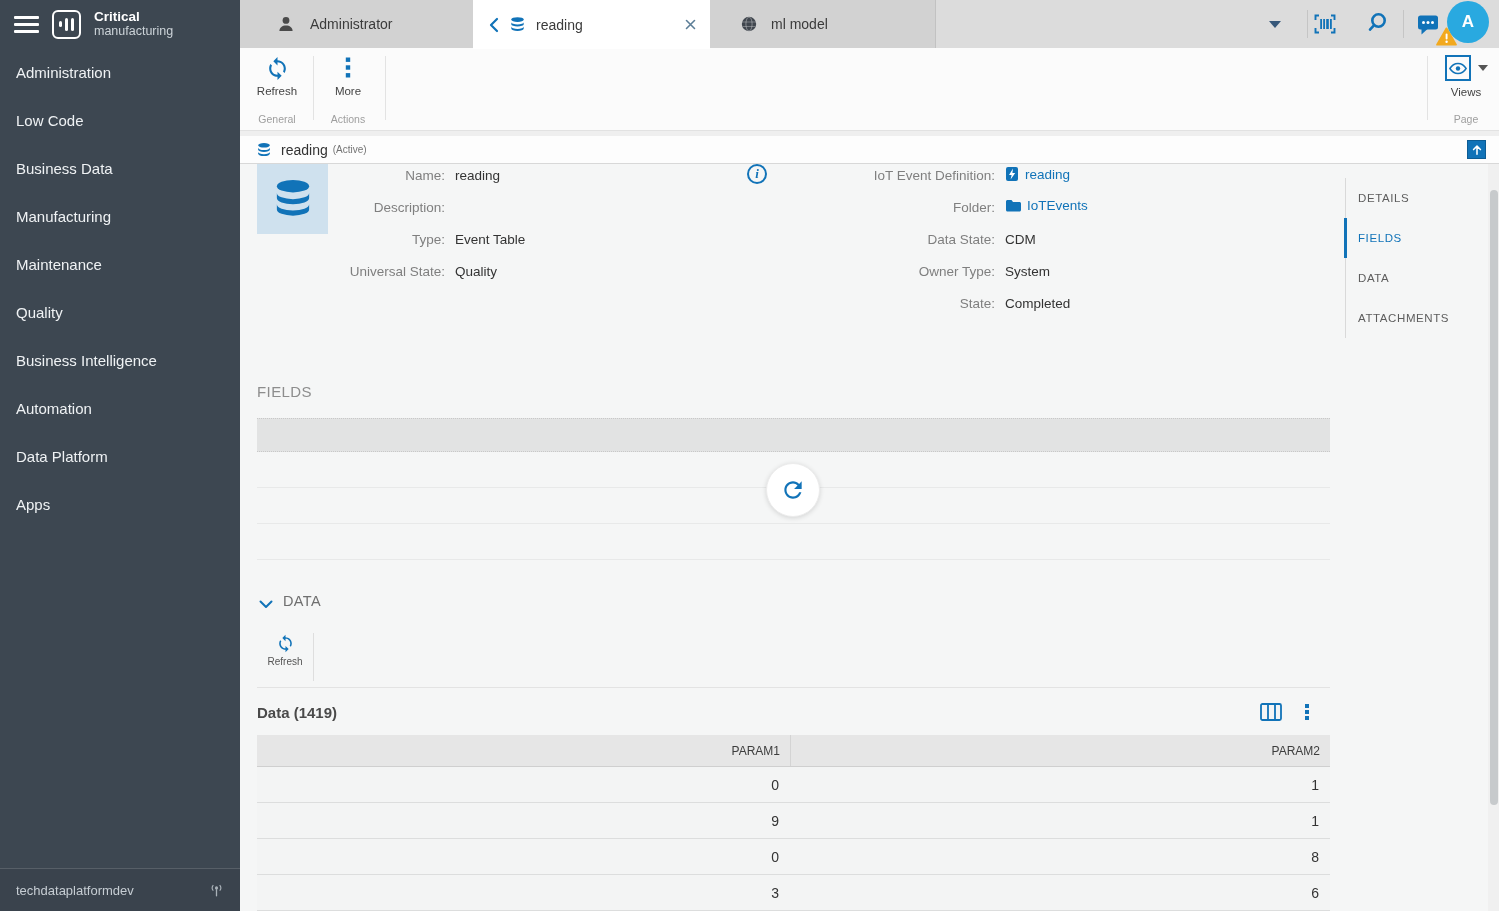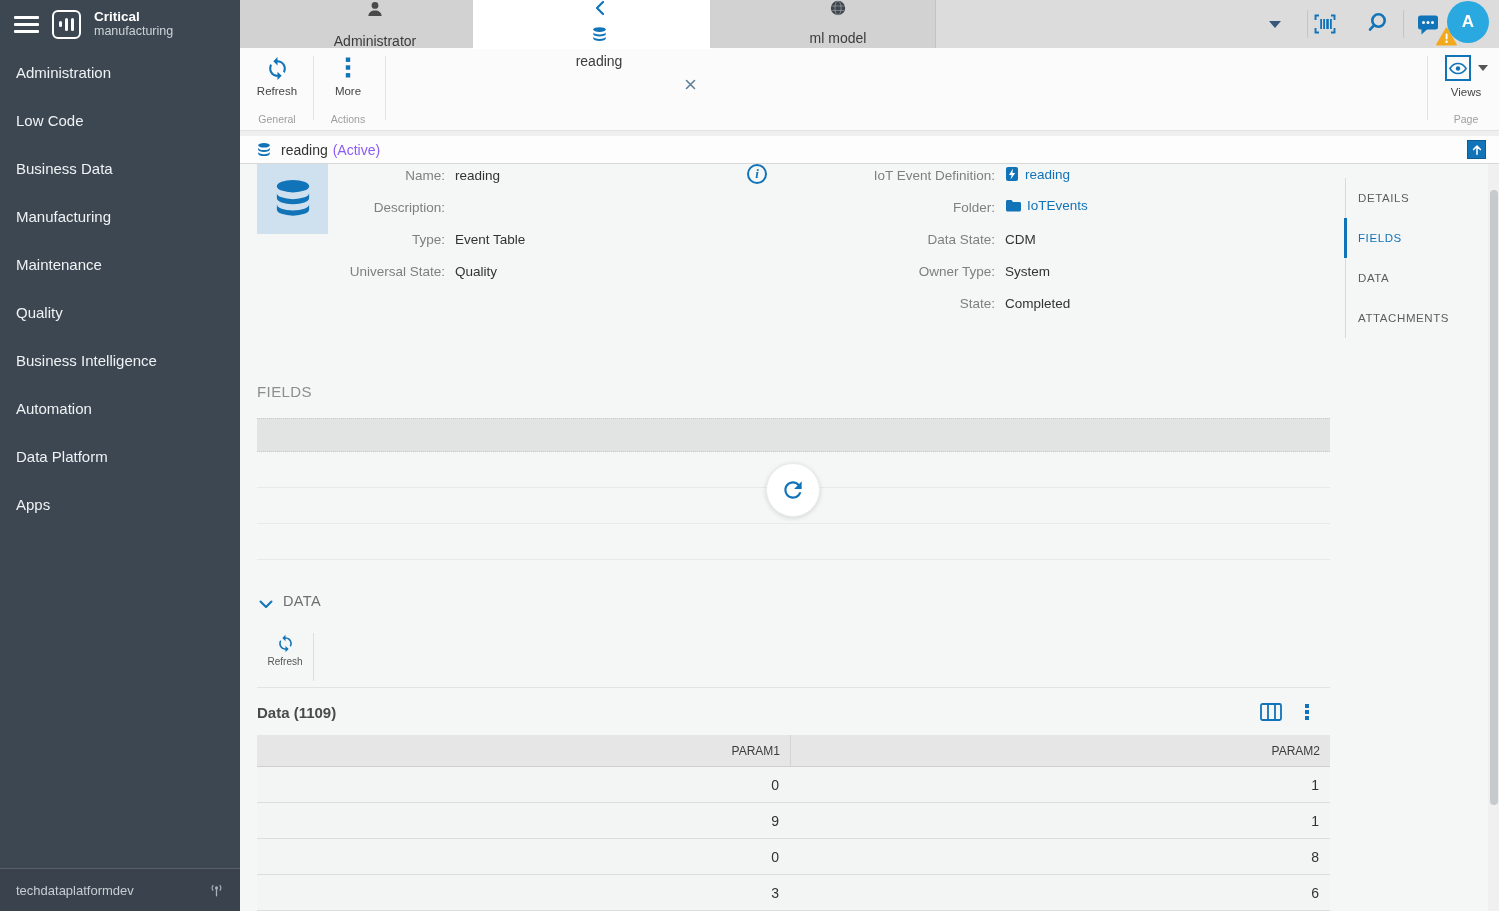--- a/index.html
+++ b/index.html
@@ -22,21 +22,21 @@
   .sb-menu { position:absolute; top:48px; left:0; right:0; }
   .sb-item { height:48px; display:flex; align-items:center; padding-left:16px;
              font-size:15px; color:#eff2f4; cursor:pointer; }
   .sb-foot { position:absolute; left:0; right:0; bottom:0; height:43px; background:#3a434d;
              border-top:1px solid rgba(255,255,255,.15); display:flex; align-items:center;
              justify-content:space-between; padding:12px 16px; }
   .sb-foot .env { font-size:13px; color:#c6cdd3; }
 
   
   .topbar { position:absolute; left:240px; top:0; width:1259px; height:48px; background:#dcdcdc; }
-  .tab { position:absolute; top:0; height:48px; display:flex; align-items:center; cursor:pointer;flex-direction:column; }
+  .tab { position:absolute; top:0; height:48px; display:flex; align-items:center; cursor:pointer; }
   .tab .tlabel { font-size:14px; color:#3b3b3b; }
   .tab-admin { left:0; width:233px; background:#d2d2d2; padding-left:37px; gap:15px; }
   .tab-reading { left:233px; width:237px; height:49px; background:#fff; padding-left:15px; gap:10px; z-index:2; }
   .tab-ml { left:470px; width:226px; background:#d2d2d2; padding-left:31px; gap:14px; border-right:1px solid #c2c2c2; }
   .tab-close { margin-left:auto; margin-right:14px; cursor:pointer; display:flex; }
   .tb-caret { position:absolute; left:1029px; top:21px; width:0; height:0;
               border-left:6px solid transparent; border-right:6px solid transparent;
               border-top:7px solid #37587a; cursor:pointer; }
   .tb-sep { position:absolute; top:10px; width:1px; height:28px; background:#c5c5c5; }
   .tb-icon { position:absolute; cursor:pointer; display:flex; }
@@ -60,21 +60,21 @@
                    border-left:5px solid transparent; border-right:5px solid transparent;
                    border-top:6px solid #555; }
   .views .rlb { margin-top:5px; font-size:11.5px; color:#444; }
 
   .strip { position:absolute; left:240px; top:131px; width:1259px; height:5px; background:#efefef; }
 
   
   .pagebar { position:absolute; left:240px; top:136px; width:1259px; height:28px; background:#fdfdfd;
              border-bottom:1px solid #d8d8d8; display:flex; align-items:center; padding-left:16px; }
   .pagebar .ptitle { font-size:14px; color:#333; margin-left:9px; }
-  .pagebar .pstate { font-size:14px; color:#8b5cf6; margin-left:5px; }
+  .pagebar .pstate { font-size:10px; color:#737373; margin-left:5px; }
   .collapse-btn { position:absolute; right:13px; top:4px; width:19px; height:19px; background:#1173b8;
                   border:1px solid #0d5c94; display:flex; align-items:center; justify-content:center; cursor:pointer; }
 
   
   .content { position:absolute; left:240px; top:164px; width:1105px; height:747px; background:#f5f6f6; }
   .tile { position:absolute; left:17px; top:0; width:71px; height:70px; background:#cfe1ee;
           display:flex; align-items:center; justify-content:center; }
   .flabel { position:absolute; font-size:13.5px; color:#7f7f7f; text-align:right; }
   .fvalue { position:absolute; font-size:13.5px; color:#333; }
   .flabel.L { left:95px; width:110px; } .fvalue.L { left:215px; }
@@ -376,21 +376,21 @@
       <div style="display:flex;justify-content:center;">
         <svg width="19" height="19" viewBox="0 0 24 24" fill="#1173b8">
             <path d="M12 4V1L8 5l4 4V6c3.31 0 6 2.69 6 6 0 1.01-.25 1.97-.7 2.8l1.46 1.46C19.54 15.03 20 13.57 20 12c0-4.42-3.58-8-8-8zm0 14c-3.31 0-6-2.69-6-6 0-1.01.25-1.97.7-2.8L5.24 7.74C4.46 8.97 4 10.43 4 12c0 4.42 3.58 8 8 8v3l4-4-4-4v3z"></path>
           </svg>
       </div>
       <div class="rlb">Refresh</div>
     </div>
     <div class="mini-sep"></div>
     <div class="data-border"></div>
 
-    <div class="data-heading">Data (1109)</div>
+    <div class="data-heading">Data (1419)</div>
     <div class="ic-columns">
       <svg width="22" height="18" viewBox="0 0 22 18">
           <rect x="1" y="1" width="20" height="16" rx="1.5" fill="none" stroke="#1173b8" stroke-width="1.8"></rect>
           <line x1="8" y1="1" x2="8" y2="17" stroke="#1173b8" stroke-width="1.8"></line>
           <line x1="15" y1="1" x2="15" y2="17" stroke="#1173b8" stroke-width="1.8"></line>
         </svg>
     </div>
     <div class="ic-kebab">
         <i></i>
         <i></i>

